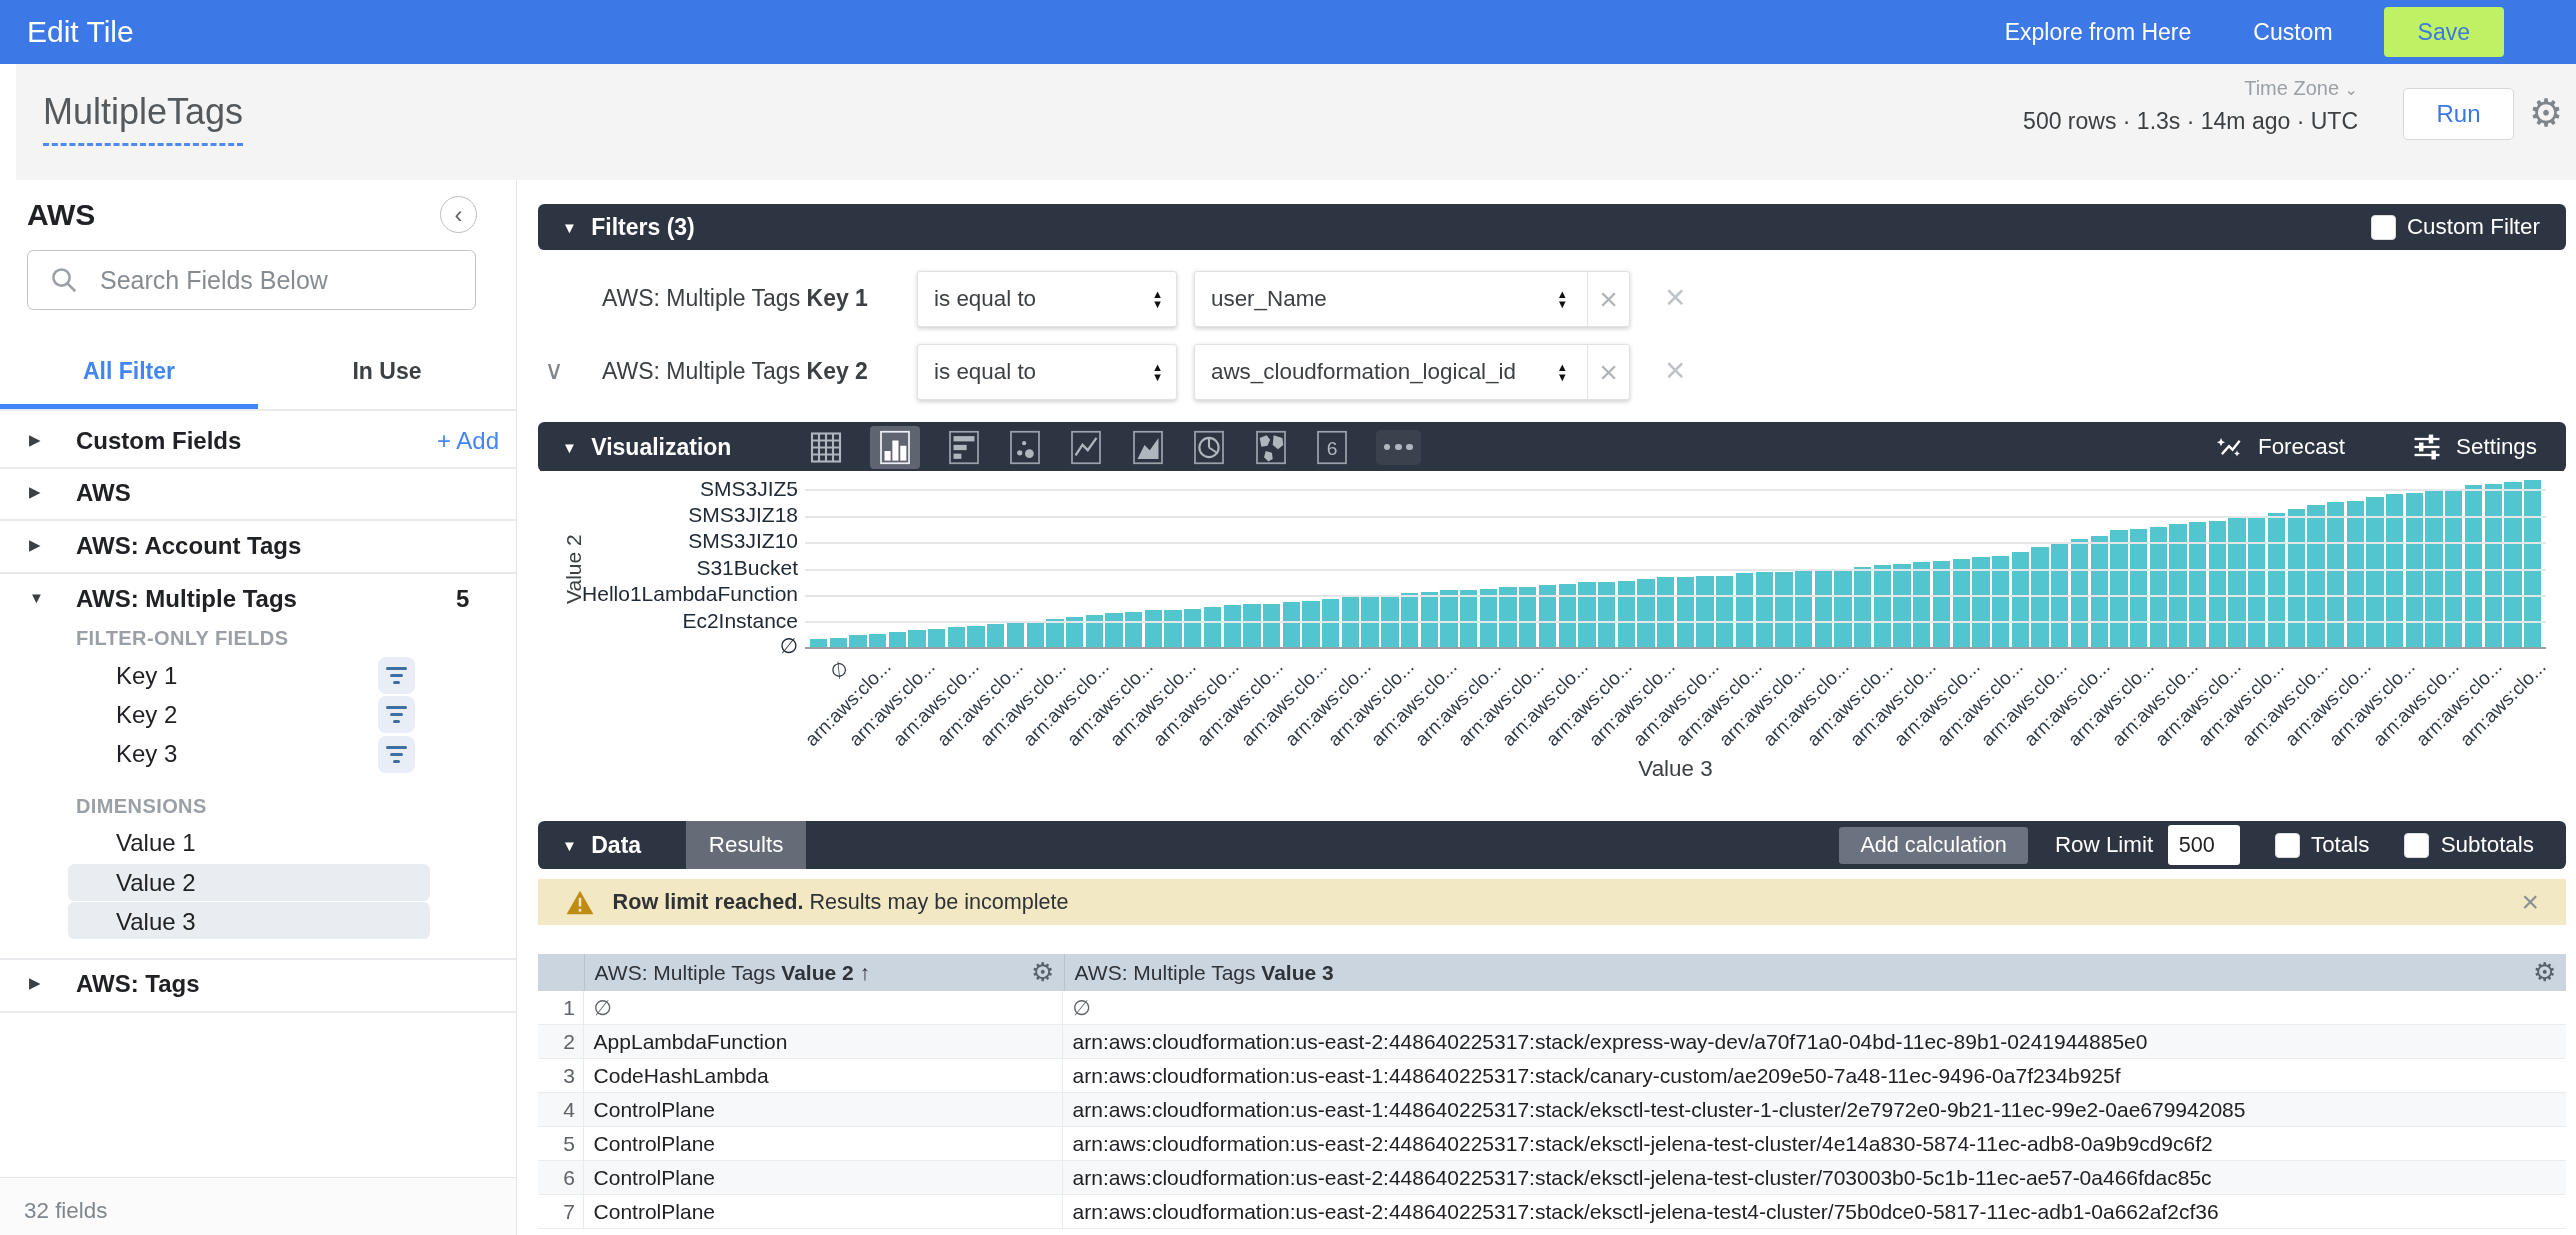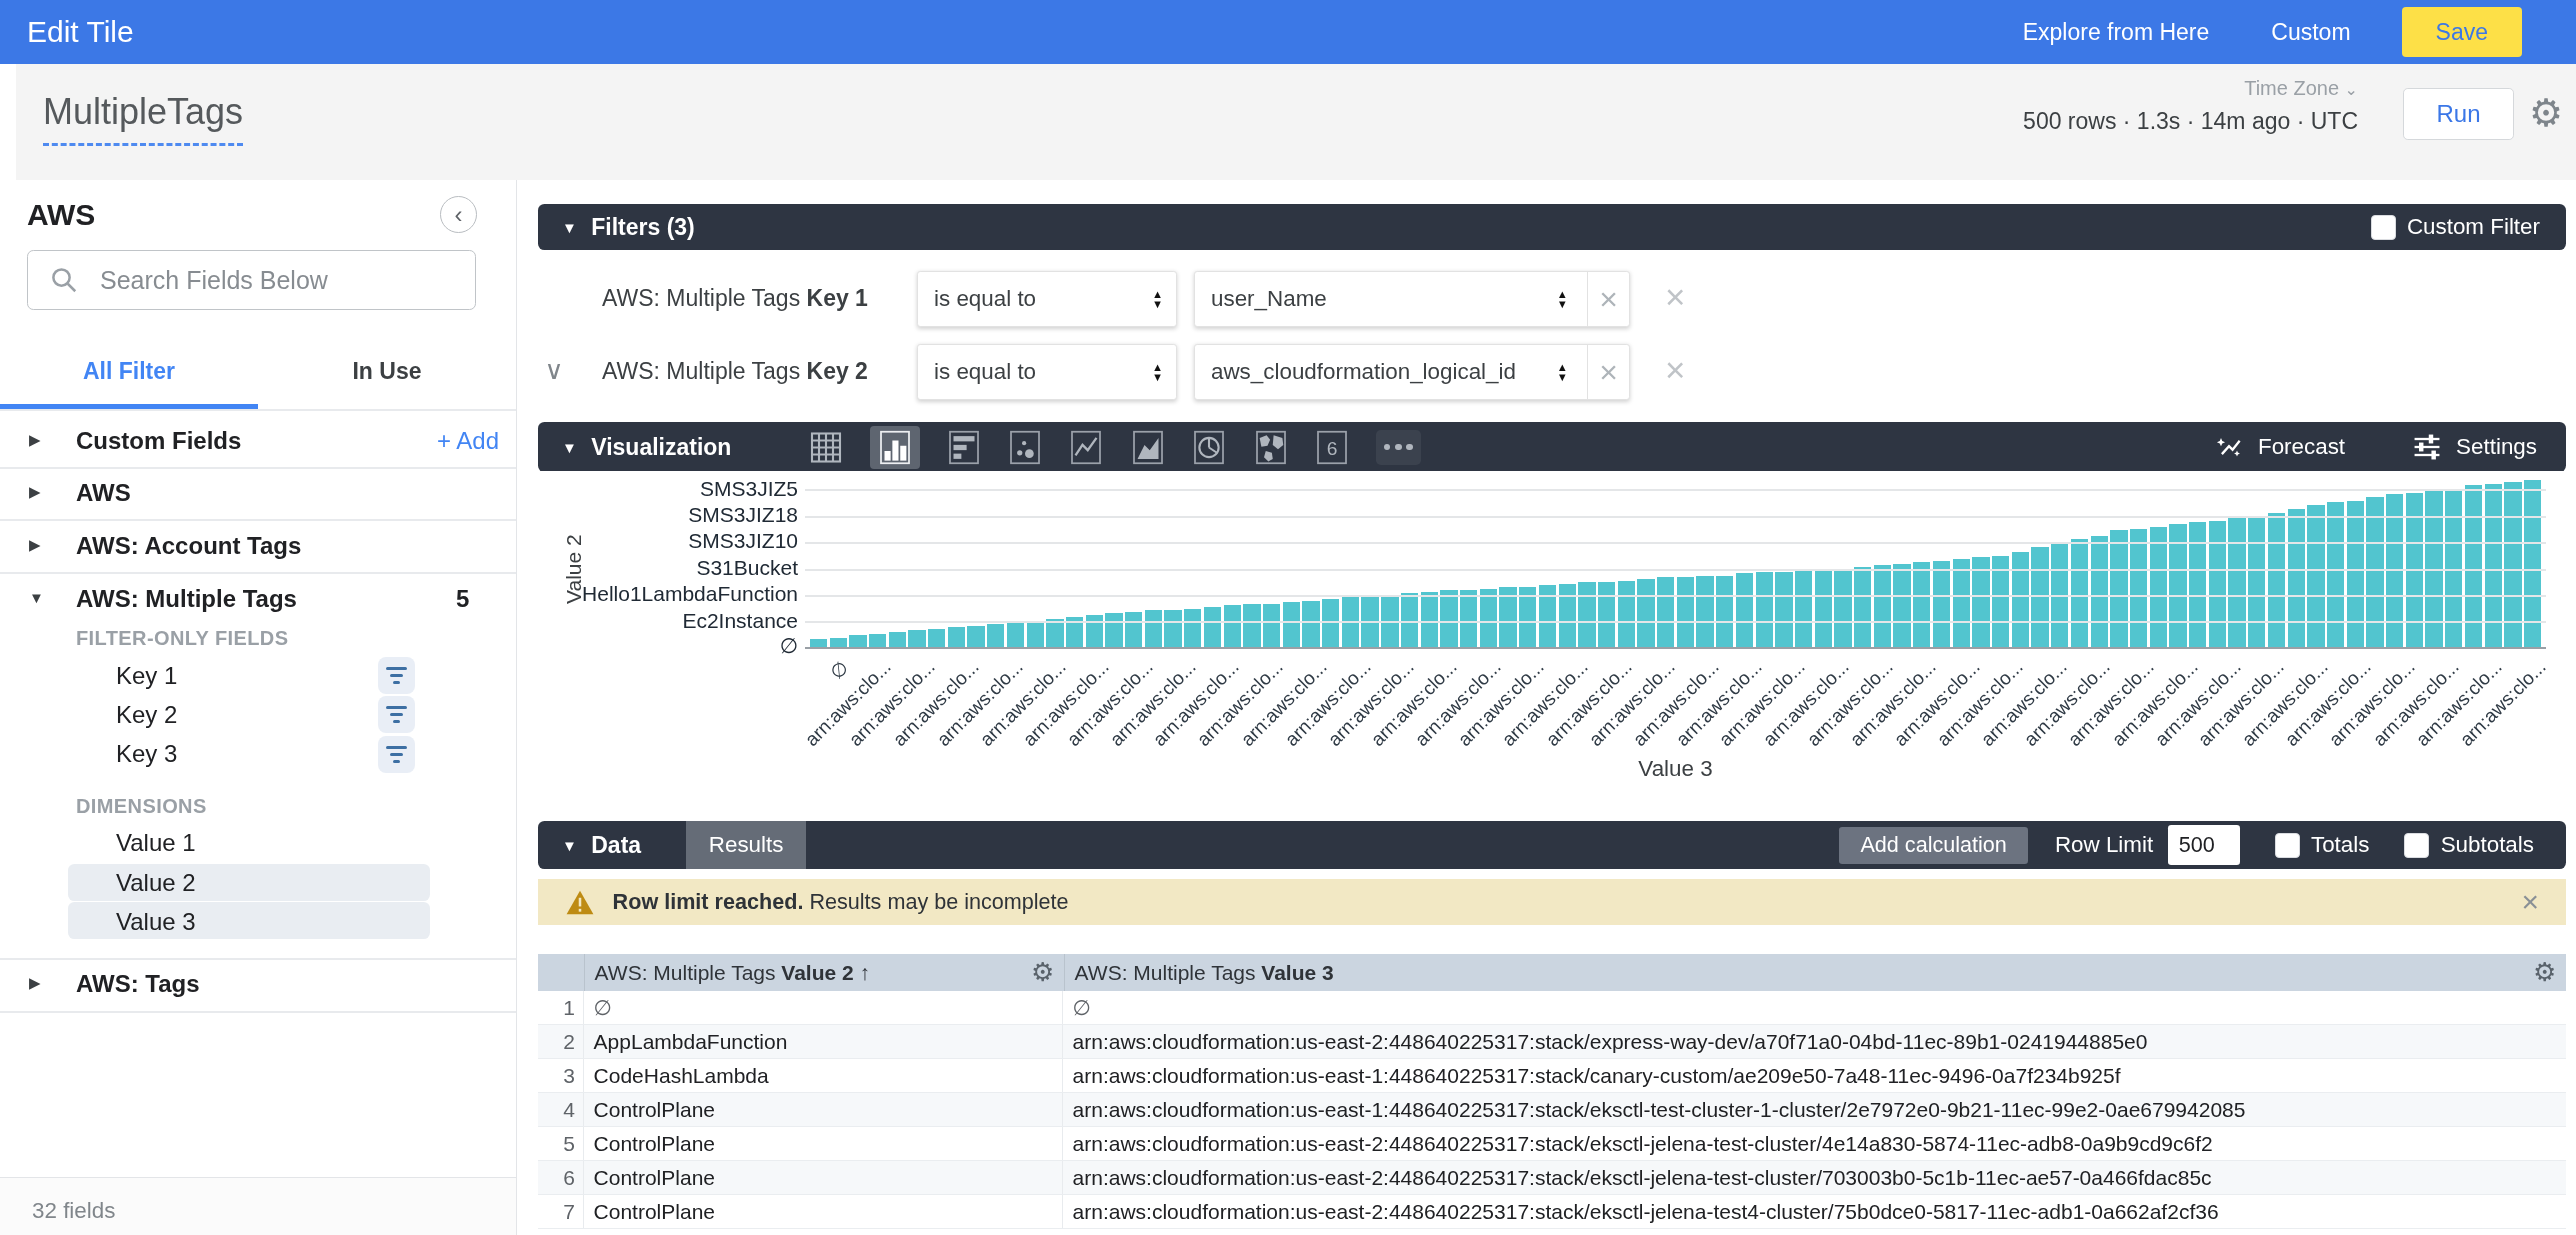--- a/index.html
+++ b/index.html
@@ -4,21 +4,21 @@
 <style>
   html,body{margin:0;padding:0;background:#fff;font-family:"Liberation Sans","DejaVu Sans",sans-serif;}
   #app{position:relative;width:2576px;height:1236px;overflow:hidden;background:#ffffff;}
   
   .topbar{position:absolute;left:0;top:0;width:2576px;height:64px;background:#3C78E6;display:flex;align-items:center;color:#fff;}
   .topbar-title{margin-left:27px;font-size:30px;font-weight:400;}
   .topbar-spacer{flex:1;}
   .topbar-link{font-size:23px;color:#fff;cursor:pointer;}
   .link-explore{margin-right:62px;}
   .link-cancel{margin-right:51px;}
-  .save-btn{background:#fde047;color:#3C78E6;font-size:23px;padding:11.2px 34px;border-radius:4px;margin-right:54px;cursor:pointer;}
+  .save-btn{background:#bef264;color:#3C78E6;font-size:23px;padding:11.2px 34px;border-radius:4px;margin-right:72px;cursor:pointer;}
   
   .header-band{position:absolute;left:16px;top:64px;width:2576px;height:116px;background:#F4F4F4;}
   .page-title{position:absolute;left:27px;top:27px;font-size:36px;color:#55595C;padding-bottom:9.6px;border-bottom:3.2px dashed #4E8AF0;}
   .hdr-right{position:absolute;right:234px;top:13px;text-align:right;}
   .tz-line{font-size:20px;color:#9AA0A6;margin-bottom:8px;}
   .tz-chev{font-size:16px;}
   .stats-line{font-size:23px;color:#3C4043;}
   .run-btn{position:absolute;right:78px;top:24px;width:109px;height:50px;background:#fff;border:1.6px solid #D5D8DB;border-radius:4.8px;color:#3B77E7;font-size:24px;display:flex;align-items:center;justify-content:center;cursor:pointer;}
   .hdr-gear{position:absolute;right:29px;top:27px;font-size:38px;color:#7E858B;cursor:pointer;}
   
@@ -37,21 +37,21 @@
   .sb-caret{position:absolute;left:29px;font-size:15px;color:#3C4043;}
   .sb-group-label{position:absolute;left:76px;font-size:24px;font-weight:700;color:#202124;}
   .sb-add{position:absolute;left:437px;font-size:24px;color:#4285F4;cursor:pointer;}
   .sb-count{position:absolute;left:456px;font-size:24px;font-weight:700;color:#202124;}
   .sb-sec-header{position:absolute;left:76px;font-size:20px;font-weight:700;color:#9AA0A6;letter-spacing:0.4px;}
   .sb-field{position:absolute;left:116px;font-size:24px;color:#202124;cursor:pointer;}
   .filter-icon-box{position:absolute;left:378px;width:37px;height:37px;background:#E9EEF6;border-radius:8px;display:flex;flex-direction:column;align-items:center;justify-content:center;gap:4px;cursor:pointer;}
   .fi-line{background:#3D6FA3;height:3.2px;border-radius:1.6px;}
   .fi-l1{width:21px;} .fi-l2{width:13.6px;} .fi-l3{width:7.2px;}
   .dim-pill{position:absolute;left:68px;width:362px;height:37px;background:#E9EDF2;border-radius:6.4px;}
-  .sb-footer{position:absolute;left:24px;top:1018px;font-size:22.4px;color:#80868B;margin-left:8px;}
+  .sb-footer{position:absolute;left:24px;top:1018px;font-size:22.4px;color:#80868B;}
   .sb-bottom-band{position:absolute;left:0;top:997px;width:516px;height:59px;background:#FBFBFB;border-top:1.6px solid #E3E5E8;}
   
   .dark-bar{position:absolute;left:538px;width:2028px;background:#2E3542;border-radius:6.4px;display:flex;align-items:center;color:#fff;}
   .bar-caret{font-size:15px;color:#fff;margin-left:24px;}
   .bar-label{font-size:23px;font-weight:700;margin-left:14.4px;}
   .bar-spacer{flex:1;}
   .chk{width:23px;height:23px;background:#fff;border-radius:4px;border:1.6px solid #DADCE0;cursor:pointer;flex:none;}
   .chk-label{font-size:22.4px;color:#fff;margin-left:11.2px;}
   
   .filter-row{position:absolute;left:538px;width:2028px;height:58px;}

